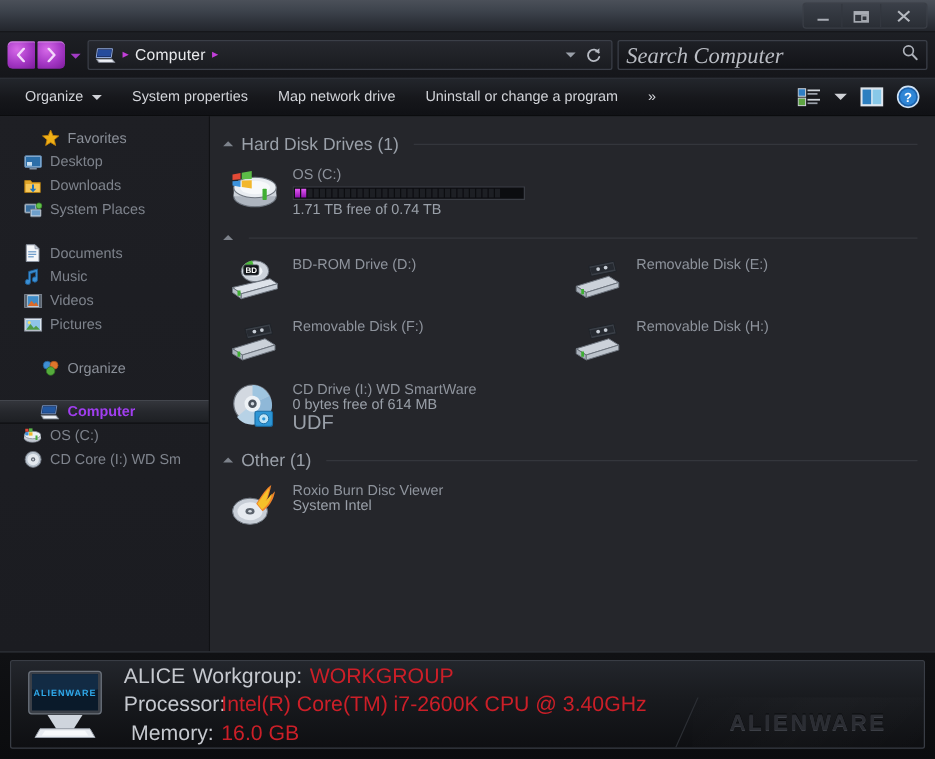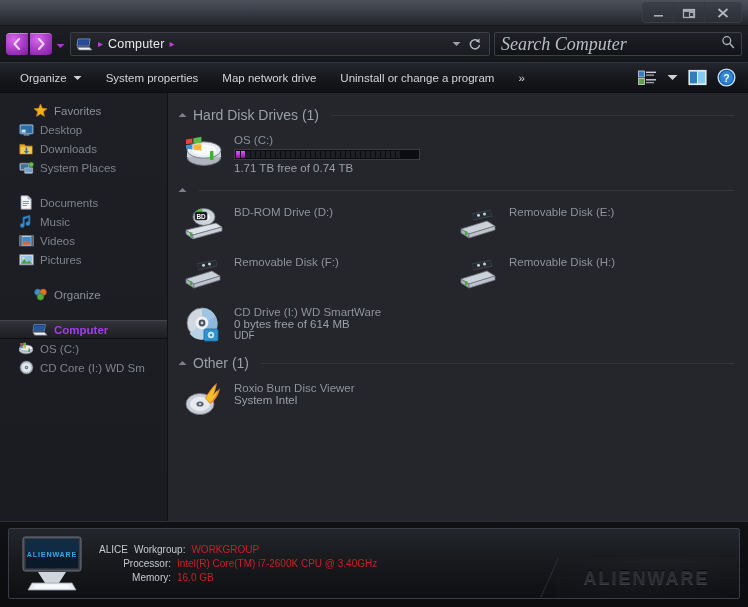--- a/index.html
+++ b/index.html
@@ -130,21 +130,21 @@
   .grouphdr .tri { color:#7d828b; font-size:8px; }
   .grouphdr .gtitle { color:#9aa0a9; font-size: 14px; white-space:nowrap; }
   .grouphdr .rule { flex:1 1 auto; height:1px; background:#34363c; margin-left: 6px; }
 
   .tiles { display:flex; flex-wrap: wrap; padding-left: 14px; }
   .tile { width: 275px; display:flex; gap: 8px; padding: 6px 0 6px 0; align-items:flex-start;}
   .tile .tic { flex: 0 0 44px; height: 38px; display:flex; align-items:center; justify-content:center;}
   .tile .tinfo { padding-top: 1px; min-width:0; }
   .tname { font-size: 11.5px; color:#8e939c; white-space:nowrap; }
   .tsub  { font-size: 11.5px; color:#9aa0a9; white-space:nowrap; }
-  .tsub2 { font-size: 10px; color:#9aa0a9; white-space:nowrap; }
+  .tsub2 { font-size: 16px; color:#9aa0a9; white-space:nowrap; }
 
   .capbar {
     width: 186px; height: 11px; margin: 3px 0 2px 0;
     background: #0c0d10; border: 1px solid #3a3d44;
     display:flex; align-items:stretch; padding: 1px; gap: 1px; overflow:hidden;
   }
   .capseg { flex: 0 0 4px; background:#1d1f24; }
   .capseg.on { background: linear-gradient(180deg,#e45af5,#8f12b0); }
 
   
@@ -155,21 +155,21 @@
     padding: 6px 8px 8px 8px;
   }
   .details-inner {
     position:relative; height: 100%; width:100%;
     background: linear-gradient(180deg,#23262c 0%,#191b1f 40%,#0e0f12 100%);
     border: 1px solid #393d45; border-radius: 2px;
     display:flex; align-items:center; overflow:hidden;
   }
   .dv-icon { flex: 0 0 86px; display:flex; align-items:center; justify-content:center; }
   .dv-fields { display:flex; flex-direction:column; gap: 3px; padding-left: 4px; }
-  .dv-row { display:flex; align-items:baseline; gap: 6px; font-size: 10px; }
+  .dv-row { display:flex; align-items:baseline; gap: 6px; font-size: 17px; }
   .dv-pc { color:#c6c9cf; }
   .dv-key { color:#c6c9cf; width: 72px; text-align:right; display:inline-block;}
   .dv-val { color:#cc1f28; }
   .aw-logo {
     position:absolute; right: 0; bottom: 0; width: 185px; height: 40px;
     display:flex; align-items:center; justify-content:center;
     color:#2b2d33; font-size: 18px; letter-spacing: 2px; font-weight:bold;
     text-shadow: 0 1px 0 #3c3f46, 0 -1px 0 #0a0b0d;
     background: linear-gradient(135deg, rgba(255,255,255,0) 0%, rgba(255,255,255,0.02) 50%, rgba(255,255,255,0) 100%);
   }

